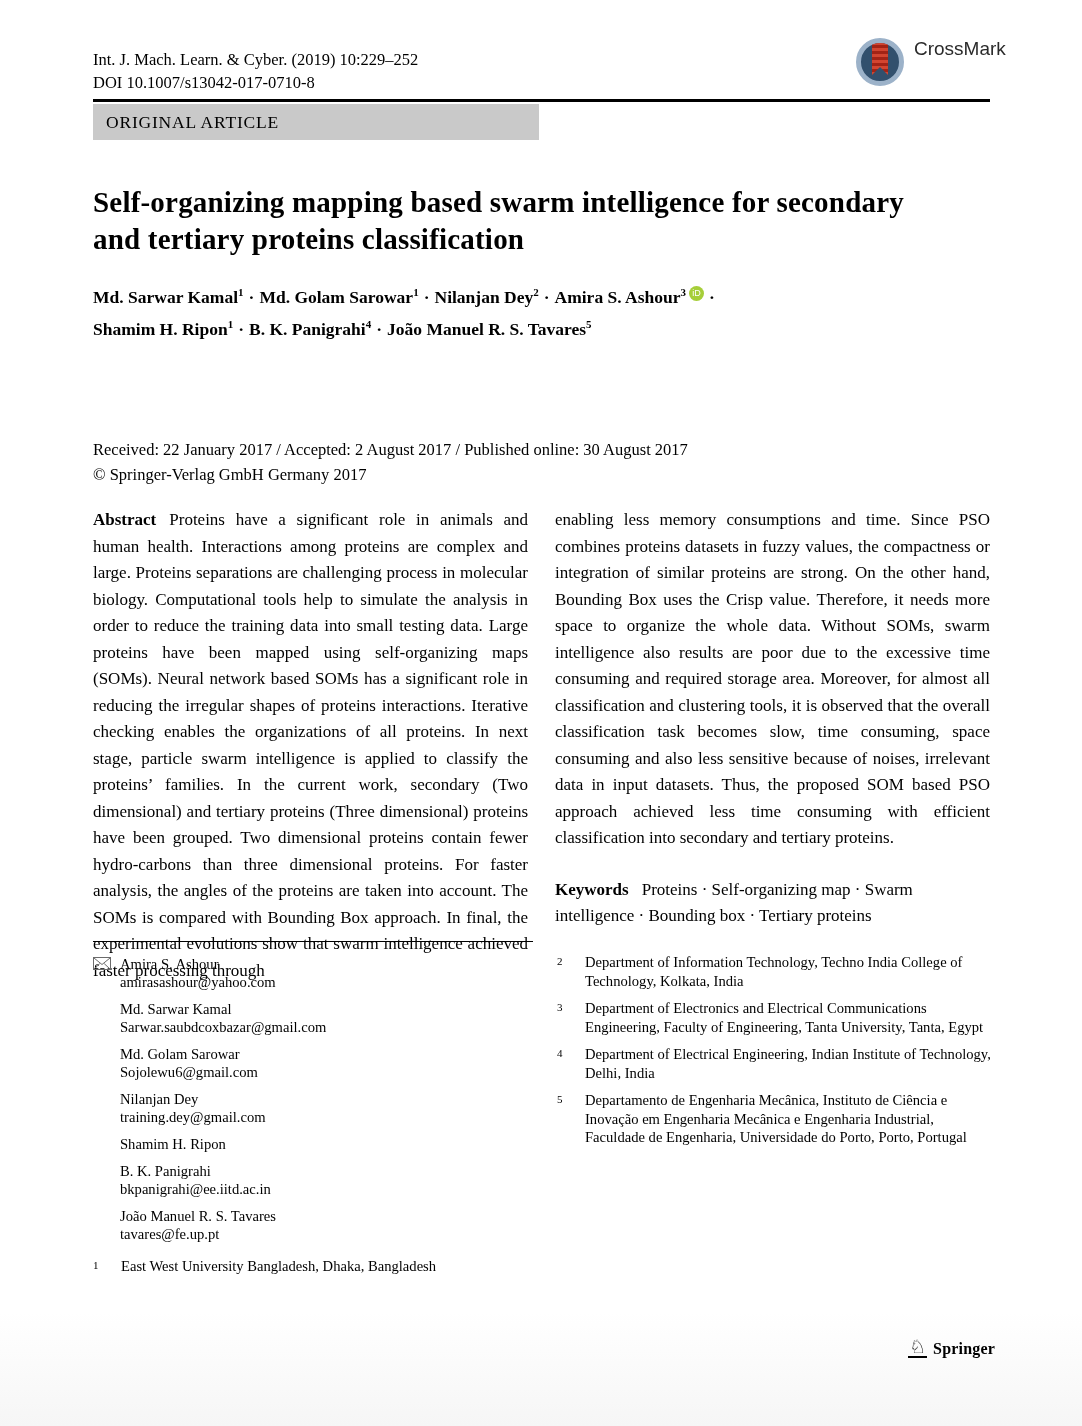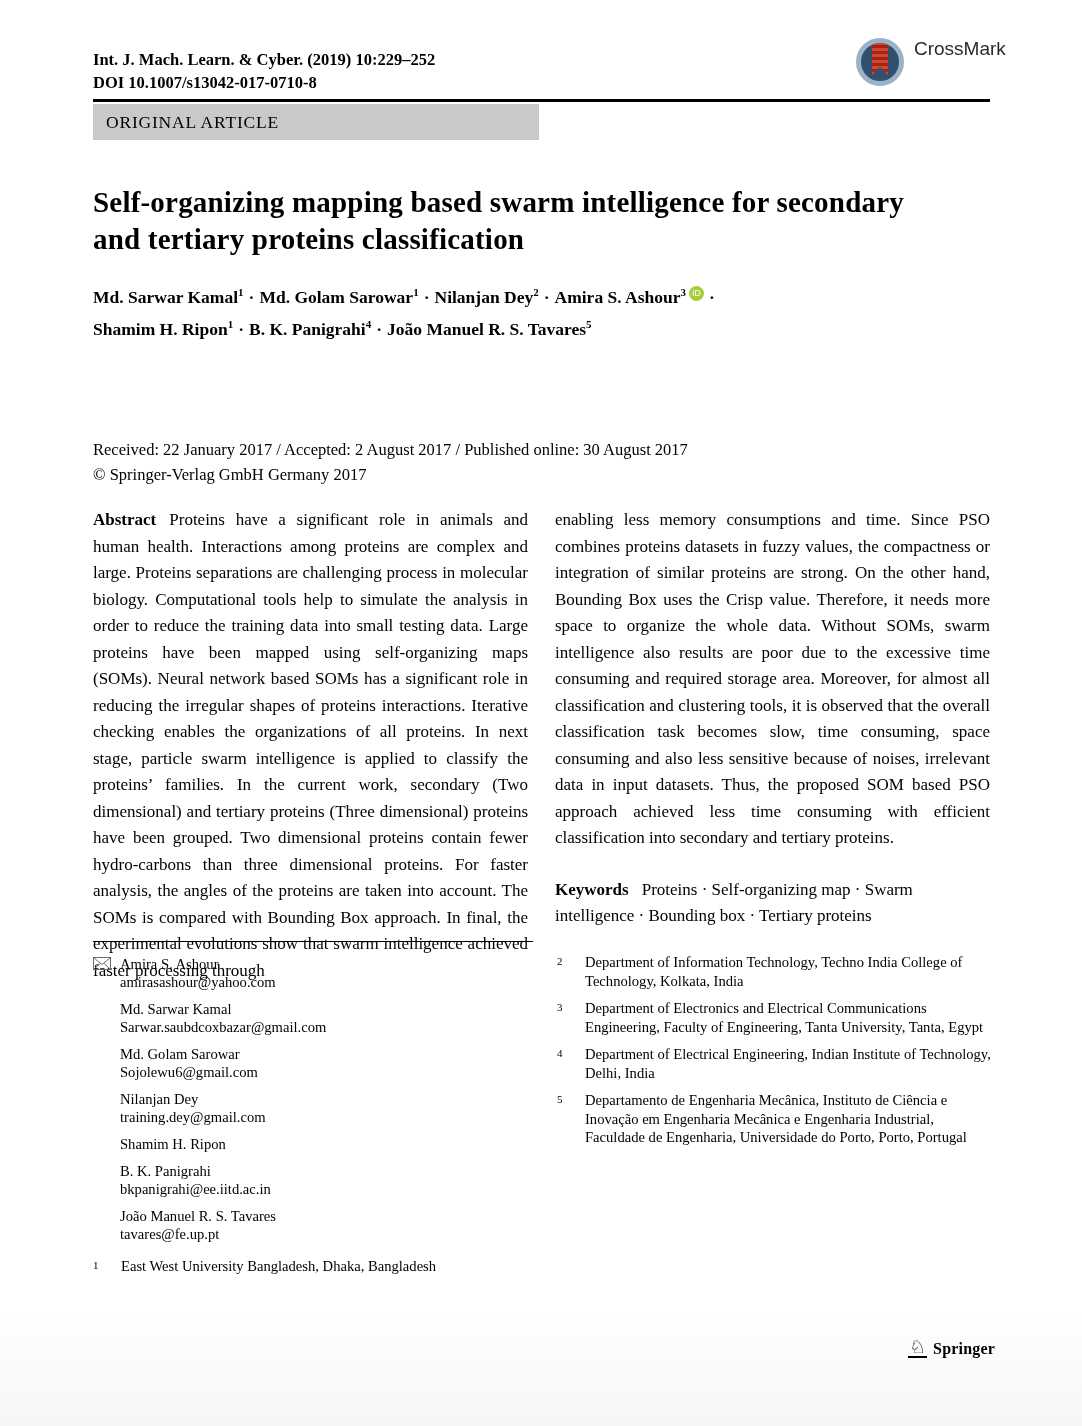--- a/index.html
+++ b/index.html
@@ -9,21 +9,21 @@
     width: 1082px;
     height: 1426px;
     margin: 0 auto;
     background: linear-gradient(180deg, #ffffff 0%, #ffffff 92%, #f6f6f6 100%);
     font-family: "Liberation Serif", "DejaVu Serif", serif;
     color: #000;
     overflow: hidden;
   }
 
   
-  .journal-block { position: absolute; top: 48px; left: 93px; font-size: 16.5px; line-height: 23px; font-weight: bold; }
+  .journal-block { position: absolute; top: 48px; left: 93px; font-size: 16.5px; line-height: 23px; }
   .crossmark { position: absolute; top: 38px; left: 856px; display: flex; align-items: flex-start; gap: 10px; cursor: pointer; }
   .cm-circle {
     position: relative; width: 48px; height: 48px; border-radius: 50%;
     background: #32506d; border: 5px solid #9cb2c9; overflow: hidden;
   }
   .cm-ribbon {
     position: absolute; left: 11px; top: -1px; width: 16px; height: 33px;
     background: repeating-linear-gradient(180deg, #d24530 0 3px, #a32315 3px 6px);
     clip-path: polygon(0 0, 100% 0, 100% 100%, 50% 76%, 0 100%);
   }

